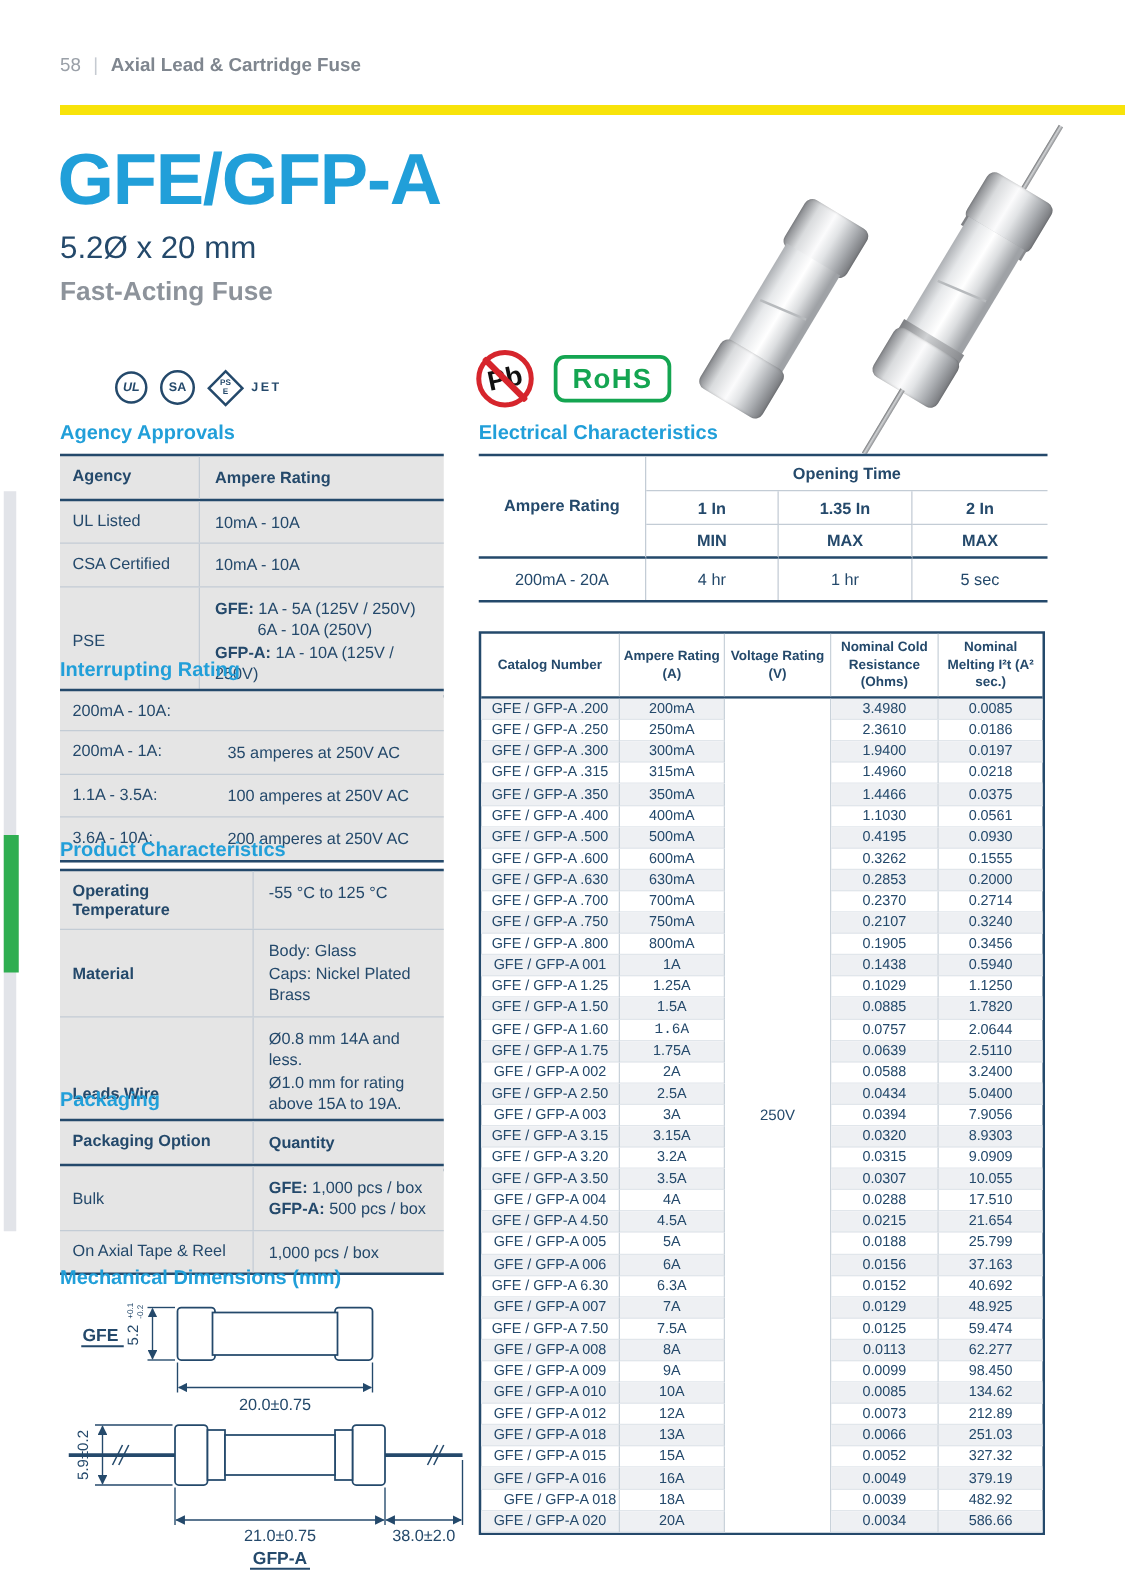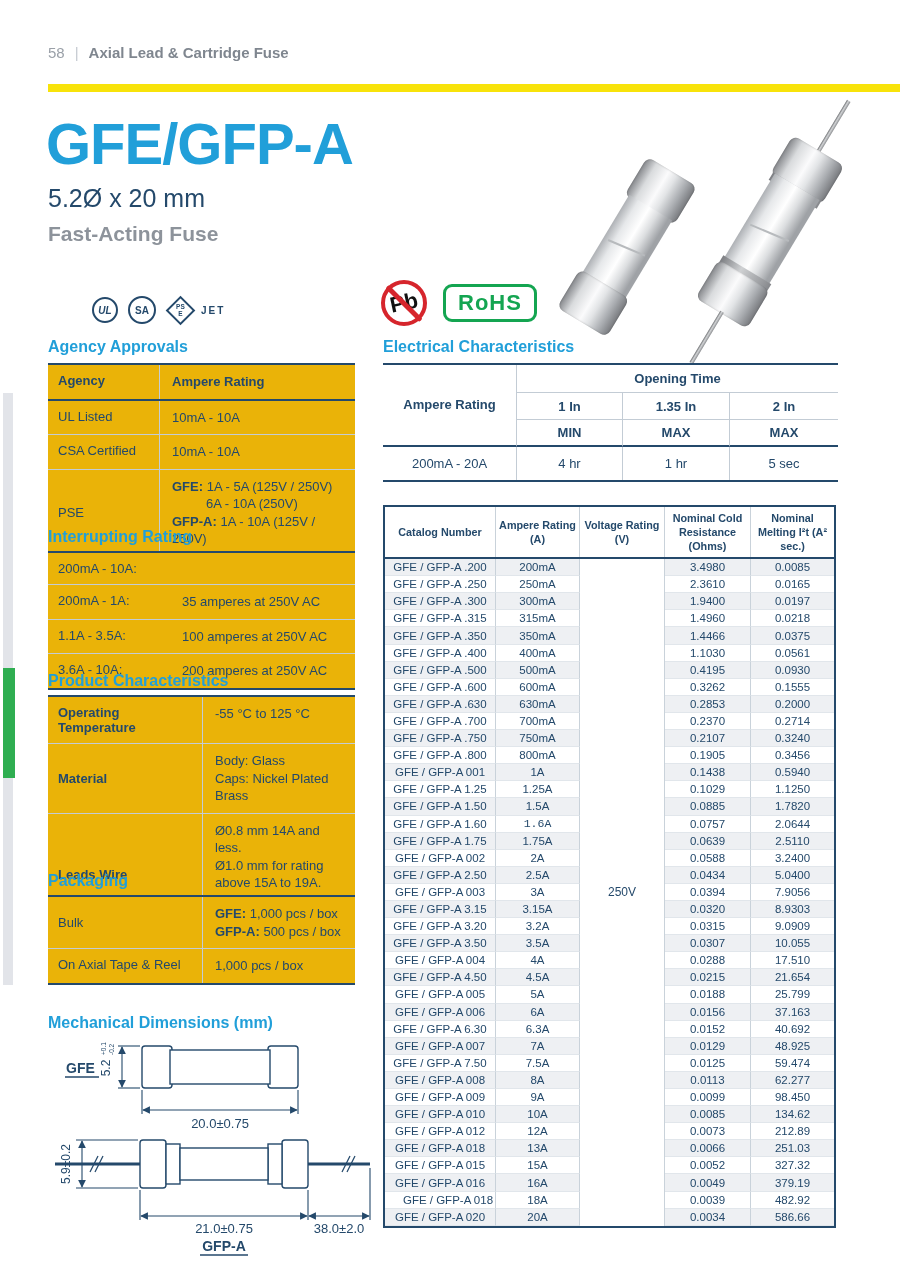--- a/index.html
+++ b/index.html
@@ -61,21 +61,21 @@
   .glass::after{content:"";position:absolute;left:10%;right:10%;top:50%;height:2px;background:#b7babd;transform:rotate(-8deg);}
   .f2 .ring{position:absolute;left:2px;right:2px;height:9px;background:linear-gradient(90deg,#7c7e82,#cfd1d3 40%,#86888c);}
   .ring.t{top:42px}.ring.b{bottom:42px}
   .lead{position:absolute;left:50%;margin-left:-2px;width:4px;height:60px;background:linear-gradient(90deg,#6f7174,#d2d4d6 45%,#8b8d90);}
   .lead.t{top:-58px}.lead.b{bottom:-58px}
 
   
   .sec{position:absolute;margin:0;font-size:16px;font-weight:bold;color:var(--blue);}
 
   
-  .tbl{position:absolute;width:307px;border-top:2px solid var(--navy);border-bottom:2px solid var(--navy);font-size:13px;color:var(--navy);background:#eab308;box-sizing:border-box;}
+  .tbl{position:absolute;width:307px;border-top:2px solid var(--navy);border-bottom:2px solid var(--navy);font-size:13px;color:var(--navy);background:#e5e5e5;box-sizing:border-box;}
   .trow{display:flex;border-bottom:1px solid var(--line);}
   .trow:last-child{border-bottom:none;}
   .trow.thead{font-weight:bold;border-bottom:2px solid var(--navy);}
   .tbl .ca{width:112px;padding:8px 10px;box-sizing:border-box;border-right:1px solid var(--line);flex-shrink:0;}
   .tbl .cb{flex:1;padding:8px 12px;box-sizing:border-box;line-height:1.35;}
   .tbl.int .ca{width:122px;border-right:none;}
   .tbl.pc .ca,.tbl.pk .ca{width:155px;}
   .tbl.pc .ca,.tbl.pk .thead .ca{font-weight:bold;}
   .tbl .indent{padding-left:34px;}
   .tbl b{font-weight:bold;}
@@ -231,20 +231,24 @@
       <div class="cb">
         <div>Ø0.8 mm 14A and less.</div>
         <div>Ø1.0 mm for rating above 15A to 19A.</div>
         <div>Ø1.2 mm for rating above 20A.</div>
       </div>
     </div>
   </div>
 
   <h2 class="sec" style="left:48px;top:872px;">Packaging</h2>
   <div class="tbl pk" style="left:48px;top:895px;">
+    <div class="trow thead">
+      <div class="ca">Packaging Option</div>
+      <div class="cb">Quantity</div>
+    </div>
     <div class="trow">
       <div class="ca" style="display:flex;align-items:center;">Bulk</div>
       <div class="cb">
         <div><b>GFE:</b> <span>1,000 pcs / box</span></div>
         <div><b>GFP-A:</b> <span>500 pcs / box</span></div>
       </div>
     </div>
     <div class="trow">
       <div class="ca">On Axial Tape &amp; Reel</div>
       <div class="cb">1,000 pcs / box</div>
@@ -277,21 +281,21 @@
     </div>
     <div class="cat-body">
       <div class="cat-volt" style="grid-row: 1 / span 39;">250V</div>
     <div class="cat-cell col1 stripe" style="grid-area: 1 / 1;">GFE / GFP-A .200</div>
         <div class="cat-cell col2 stripe" style="grid-area: 1 / 2;">200mA</div>
         <div class="cat-cell col4 stripe" style="grid-area: 1 / 4;">3.4980</div>
         <div class="cat-cell col5 stripe" style="grid-area: 1 / 5;">0.0085</div>
         <div class="cat-cell col1" style="grid-area: 2 / 1;">GFE / GFP-A .250</div>
         <div class="cat-cell col2" style="grid-area: 2 / 2;">250mA</div>
         <div class="cat-cell col4" style="grid-area: 2 / 4;">2.3610</div>
-        <div class="cat-cell col5" style="grid-area: 2 / 5;">0.0165</div>
+        <div class="cat-cell col5" style="grid-area: 2 / 5;">0.0186</div>
         <div class="cat-cell col1 stripe" style="grid-area: 3 / 1;">GFE / GFP-A .300</div>
         <div class="cat-cell col2 stripe" style="grid-area: 3 / 2;">300mA</div>
         <div class="cat-cell col4 stripe" style="grid-area: 3 / 4;">1.9400</div>
         <div class="cat-cell col5 stripe" style="grid-area: 3 / 5;">0.0197</div>
         <div class="cat-cell col1" style="grid-area: 4 / 1;">GFE / GFP-A .315</div>
         <div class="cat-cell col2" style="grid-area: 4 / 2;">315mA</div>
         <div class="cat-cell col4" style="grid-area: 4 / 4;">1.4960</div>
         <div class="cat-cell col5" style="grid-area: 4 / 5;">0.0218</div>
         <div class="cat-cell col1 stripe" style="grid-area: 5 / 1;">GFE / GFP-A .350</div>
         <div class="cat-cell col2 stripe" style="grid-area: 5 / 2;">350mA</div>

